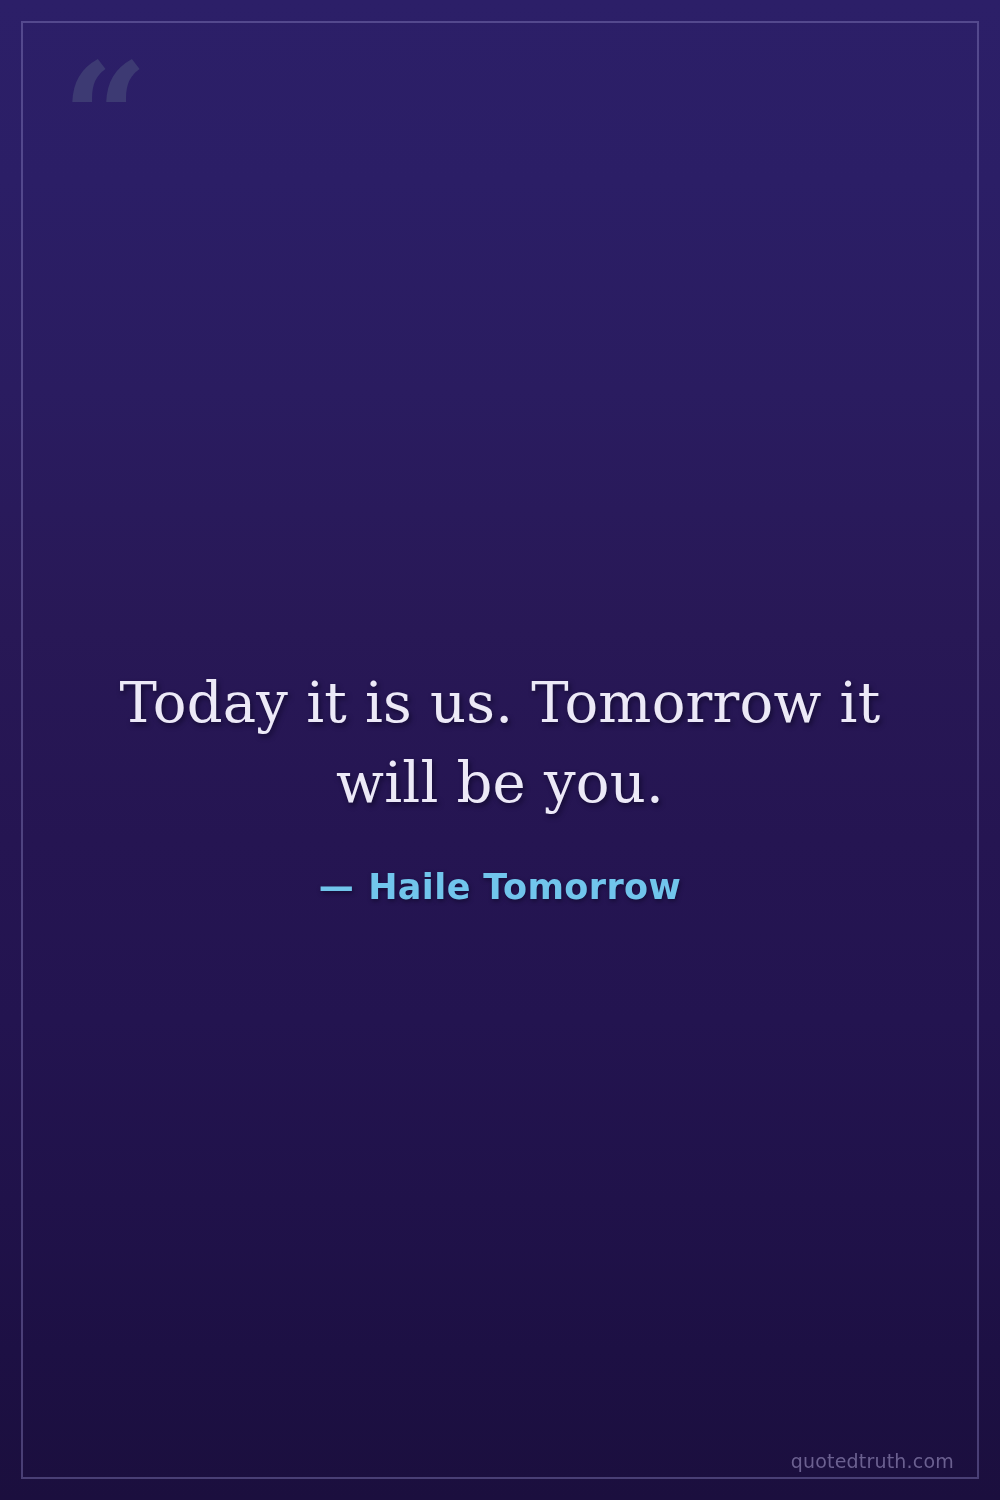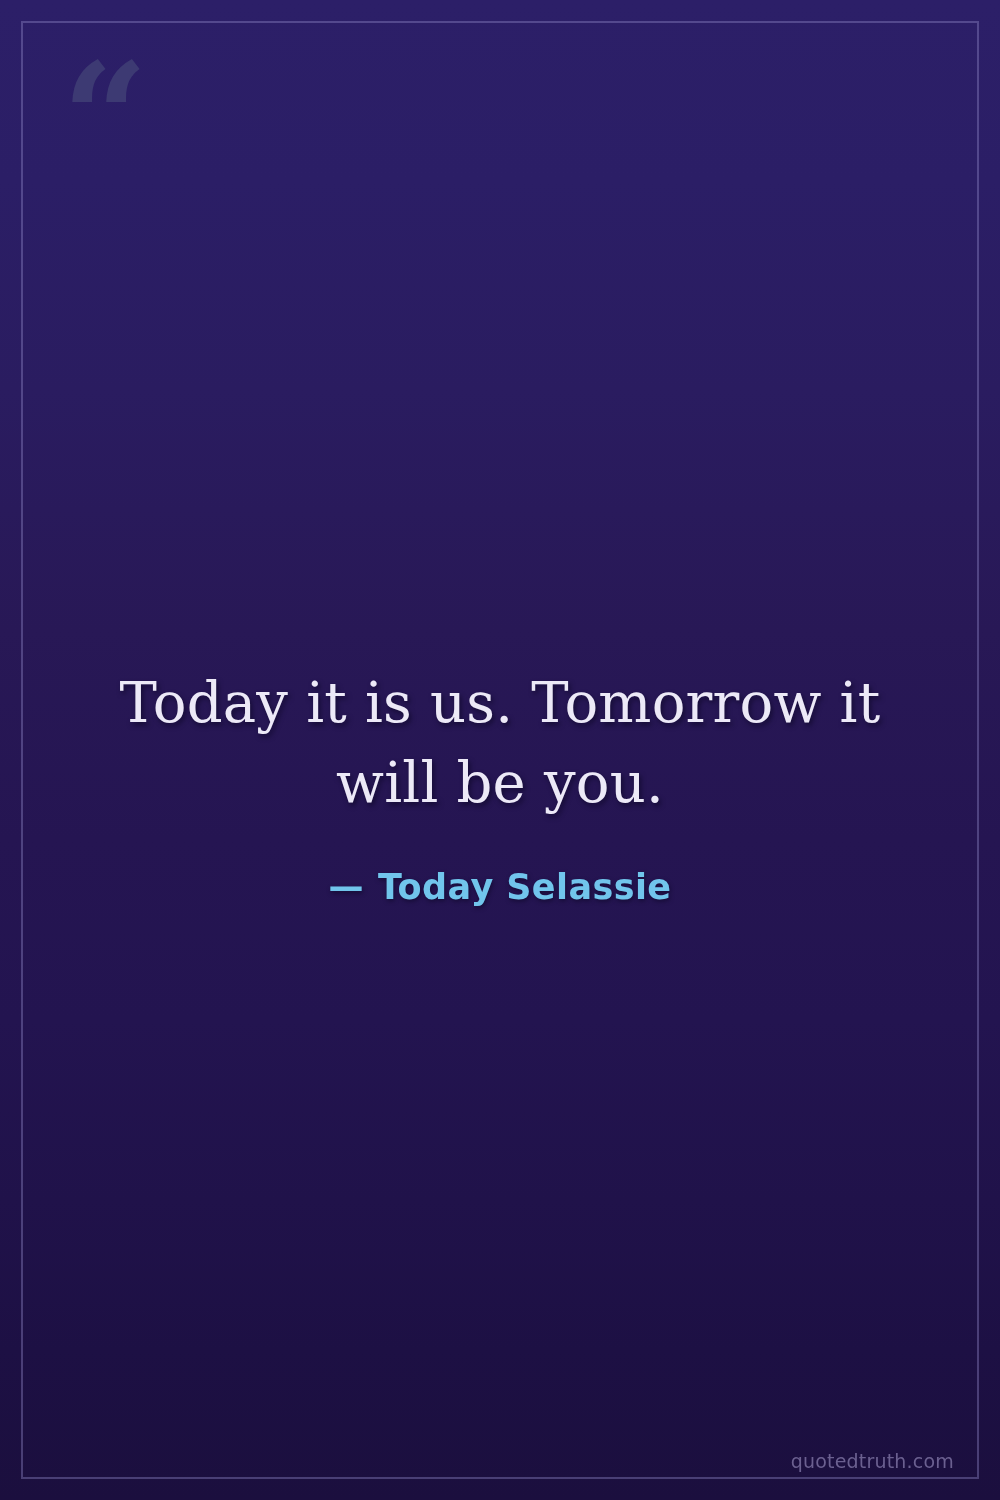--- a/index.html
+++ b/index.html
@@ -113,20 +113,20 @@
 
   <div id="card-frame"></div>
 
   <div id="quote-mark">“</div>
 
   <div id="content">
 
     <p id="quote-text">Today it is us. Tomorrow it will be you.</p>
 
     <div id="attribution">
-      <span id="attribution-dash">—</span><span id="attribution-author">Today Selassie</span>
+      <span id="attribution-dash">—</span><span id="attribution-author">Haile Tomorrow</span>
     </div>
 
   </div>
 
   <div id="watermark">quotedtruth.com</div>
 
 </div>
 
 </body></html>

